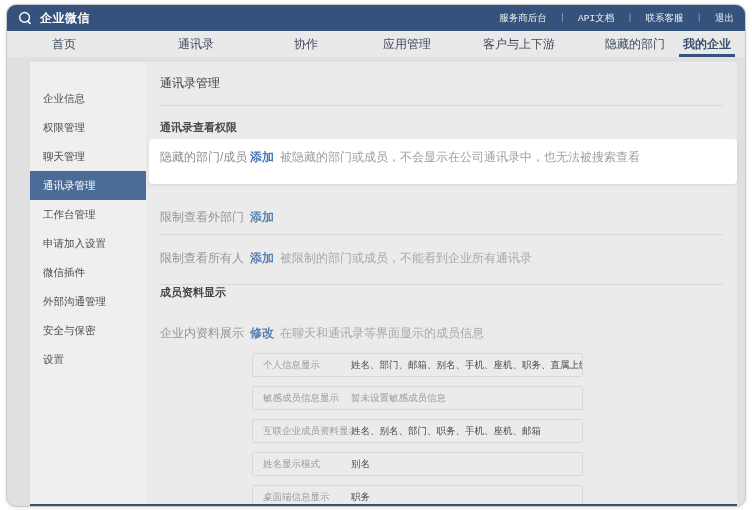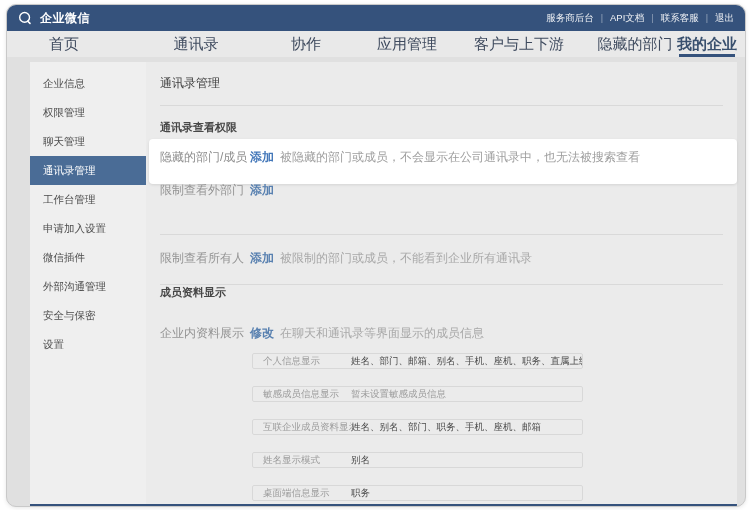--- a/index.html
+++ b/index.html
@@ -13,56 +13,56 @@
     border:1px solid #c9c9c9;border-radius:10px;overflow:hidden;
     background:#e0e0e0;box-shadow:0 1px 4px rgba(0,0,0,.10);
   }
   
   .topbar{
     position:absolute;left:0;top:0;right:0;height:26px;background:#35527c;
     display:flex;align-items:center;padding:0 11px;box-sizing:border-box;
   }
   .brand{display:flex;align-items:center;gap:8px;color:#fff;font-size:12px;font-weight:bold;letter-spacing:.5px;}
   .brand svg{display:block;}
-  .topbar-links{margin-left:auto;display:flex;align-items:center;gap:7px;color:rgba(255,255,255,.92);font-size:9.5px;}
+  .topbar-links{margin-left:auto;display:flex;align-items:center;gap:13px;color:rgba(255,255,255,.92);font-size:9.5px;font-family:Liberation Mono, monospace;}
   .topbar-links .lnk{cursor:pointer;white-space:nowrap;}
   .topbar-links .sep{color:rgba(255,255,255,.45);font-size:9px;}
   
   .navbar{position:absolute;left:0;top:26px;right:0;height:26px;background:#e9e9e9;}
   .tab{
-    position:absolute;top:0;height:26px;line-height:26px;font-size:15px;
+    position:absolute;top:0;height:26px;line-height:26px;font-size:12px;
     color:#3e4a5e;transform:translateX(-50%);white-space:nowrap;cursor:pointer;
   }
   .tab.active{font-weight:bold;color:#39506e;}
   .tab.active::after{
     content:"";position:absolute;left:50%;transform:translateX(-50%);
     bottom:0;width:56px;height:3px;background:#35527c;
   }
   
   .panel{position:absolute;left:23px;top:57px;width:707px;height:447px;background:#ebebeb;}
-  .sidebar{position:absolute;left:0;top:0;width:116px;height:100%;background:#efefef;padding-top:7px;box-sizing:border-box;}
+  .sidebar{position:absolute;left:0;top:0;width:116px;height:100%;background:#efefef;padding-top:22px;box-sizing:border-box;}
   .side-item{height:29px;line-height:29px;padding-left:13px;font-size:10.5px;color:#4c4c4c;cursor:pointer;white-space:nowrap;}
   .side-item.active{background:#4a6c96;color:#ffffff;}
   .content{position:absolute;left:116px;top:0;right:0;bottom:0;}
   .page-title{position:absolute;left:14px;top:13px;font-size:12px;color:#404040;}
   .divider{position:absolute;left:14px;right:14px;height:1px;background:#d9d9d9;}
   .section-title{position:absolute;left:14px;font-size:11px;font-weight:600;color:#474747;white-space:nowrap;}
   .hl-band{
     position:absolute;left:3px;right:0;top:77px;height:45px;background:#ffffff;
     border-radius:4px;box-shadow:0 1px 3px rgba(0,0,0,.10);
   }
   .row{position:absolute;left:14px;right:4px;height:16px;line-height:16px;display:flex;align-items:center;font-size:12px;white-space:nowrap;}
   .row .rlabel{flex:none;width:90px;color:#949494;}
   .row .rlink{flex:none;margin-right:6px;color:#5880b0;font-weight:600;cursor:pointer;}
   .row .rdesc{flex:1;color:#a8a8a8;overflow:hidden;text-overflow:clip;}
   .row.hl .rlabel{color:#8d8d8d;}
   .row.hl .rlink{color:#4377b9;}
   .row.hl .rdesc{color:#9e9e9e;}
   .box{
-    position:absolute;left:106px;width:331px;height:16px;border:1px solid #d8d8d8;
+    position:absolute;left:106px;width:331px;height:24px;border:1px solid #d8d8d8;
     border-radius:2px;box-sizing:border-box;display:flex;align-items:center;
     font-size:9.5px;white-space:nowrap;background:transparent;
   }
   .box .blabel{flex:none;width:98px;padding-left:10px;box-sizing:border-box;color:#9b9b9b;overflow:hidden;}
   .box .bvalue{flex:1;color:#4a4a4a;overflow:hidden;padding-right:6px;}
   .box .bvalue.muted{color:#9b9b9b;}
   .footer-strip{position:absolute;left:0;right:0;bottom:0;height:5px;background:#35527c;z-index:5;}
 </style>
 </head>
 <body>
@@ -123,21 +123,21 @@
       <div class="section-title" style="top:58px">通讯录查看权限</div>
 
       <div class="hl-band"></div>
 
       <div class="row hl" style="top:87px">
         <span class="rlabel">隐藏的部门/成员</span>
         <span class="rlink">添加</span>
         <span class="rdesc">被隐藏的部门或成员，不会显示在公司通讯录中，也无法被搜索查看</span>
       </div>
 
-      <div class="row" style="top:120px">
+      <div class="row" style="top:147px">
         <span class="rlabel">限制查看外部门</span>
         <span class="rlink">添加</span>
       </div>
       <div class="divider" style="top:172px"></div>
 
       <div class="row" style="top:188px">
         <span class="rlabel">限制查看所有人</span>
         <span class="rlink">添加</span>
         <span class="rdesc">被限制的部门或成员，不能看到企业所有通讯录</span>
       </div>

